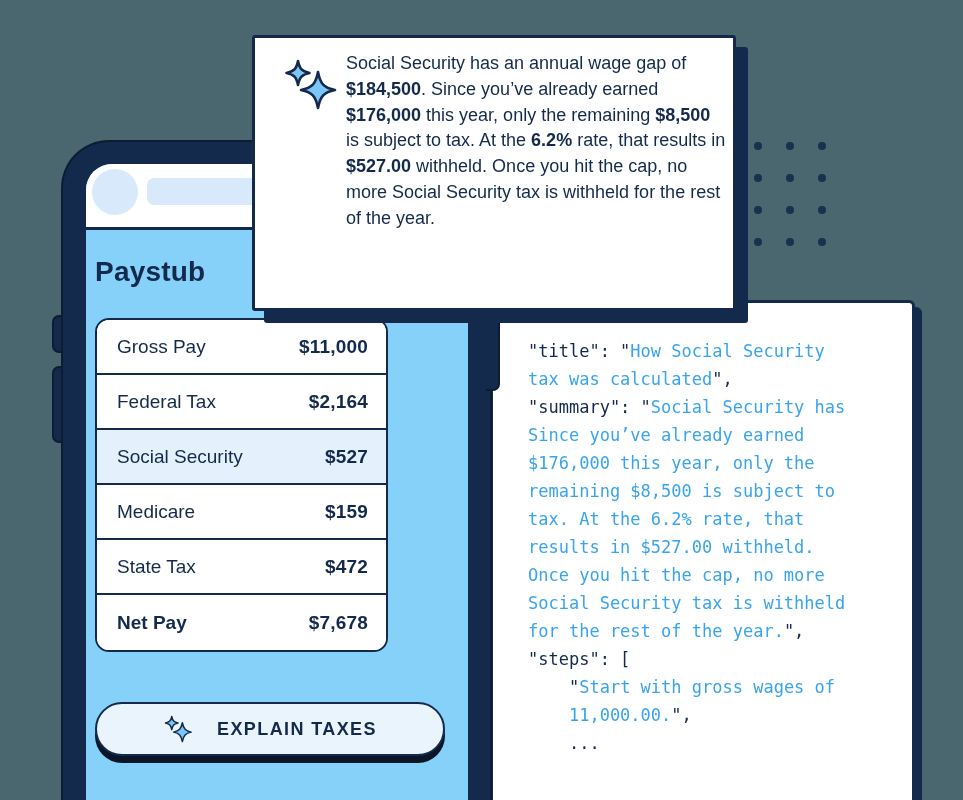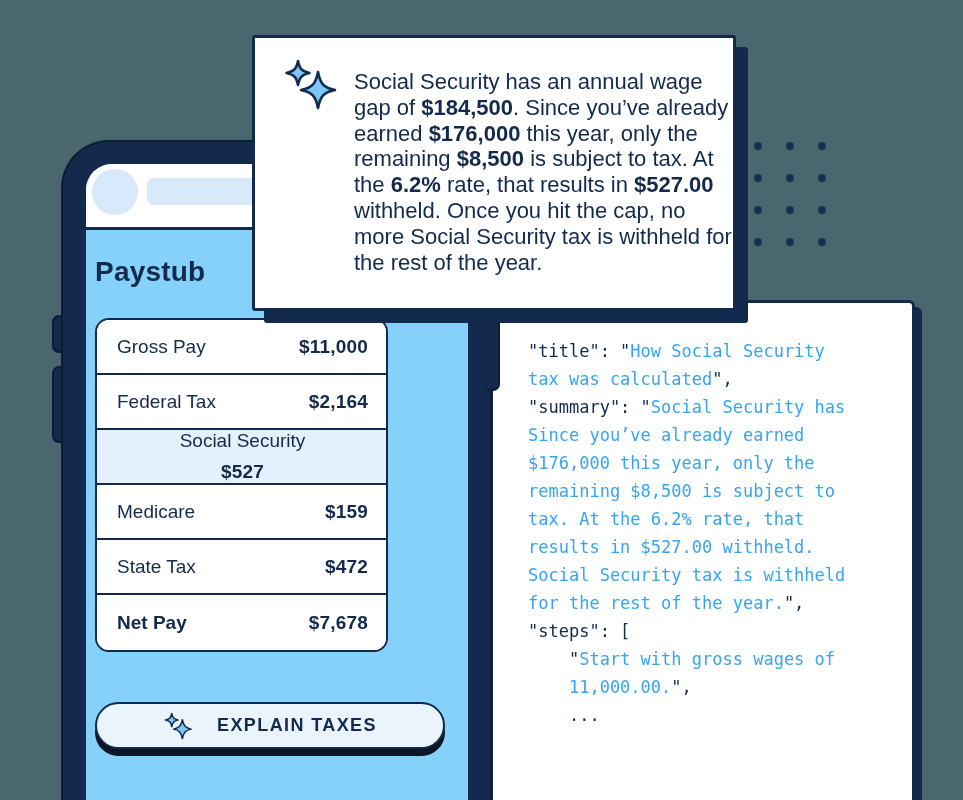--- a/index.html
+++ b/index.html
@@ -36,35 +36,35 @@
     border-bottom:3px solid var(--navy);}
   .avatar{position:absolute;left:6px;top:5px;width:46px;height:46px;border-radius:50%;background:var(--pale);}
   .navbar{position:absolute;left:61px;top:14px;width:210px;height:27px;border-radius:7px;background:var(--pale);}
   .app-title{position:absolute;left:9px;top:92px;font-size:28px;font-weight:800;color:var(--navy);letter-spacing:.2px;}
 
   .ptable{position:absolute;left:9px;top:154px;width:293px;background:var(--white);
     border:2.5px solid var(--navy);border-radius:14px;overflow:hidden;}
   .prow{display:flex;align-items:center;justify-content:space-between;height:55px;padding:0 18px 0 20px;
     border-bottom:2px solid var(--navy);background:var(--white);cursor:pointer;}
   .prow:last-child{border-bottom:none;gap:48px;}
-  .prow.hl{background:var(--row-hl);flex-direction:column;}
+  .prow.hl{background:var(--row-hl);}
   .plabel{font-size:19px;color:var(--navy);}
   .pvalue{font-size:19px;font-weight:700;color:var(--navy);letter-spacing:.2px;}
   .prow.bold .plabel{font-weight:800;}
 
-  .explain-btn{position:absolute;left:9px;top:538px;width:350px;height:47px;border-radius:28px;
+  .explain-btn{position:absolute;left:9px;top:538px;width:350px;height:54px;border-radius:28px;
     background:var(--btn-bg);border:2.5px solid var(--navy);box-shadow:0 7px 0 var(--btn-shadow);
     display:flex;align-items:center;justify-content:center;gap:24px;cursor:pointer;}
   .explain-btn span{font-size:18px;font-weight:800;color:var(--navy);letter-spacing:1.4px;}
 
   
   .tooltip-card{position:absolute;left:252px;top:35px;width:484px;height:276px;background:var(--white);
     border:3px solid var(--navy);border-radius:3px;box-shadow:12px 12px 0 var(--navy);z-index:6;}
   .tip-icon{position:absolute;left:28px;top:20px;}
-  .tip-text{position:absolute;left:91px;top:31px;width:380px;font-size:22px;line-height:25.8px;color:var(--navy);margin-left:8px;}
+  .tip-text{position:absolute;left:91px;top:13px;width:380px;font-size:18px;line-height:25.8px;color:var(--navy);}
   .tip-text strong{font-weight:800;}
 </style>
 </head>
 <body>
 
 <div class="dots">
     <i style="left: 0px; top: 0px;"></i>
     <i style="left: 32px; top: 0px;"></i>
     <i style="left: 64px; top: 0px;"></i>
     <i style="left: 0px; top: 32px;"></i>
@@ -81,20 +81,21 @@
 <div class="code-panel">
   <div class="code">
       <div class="cline"><span class="key">"title": "</span><span class="str">How Social Security</span></div>
       <div class="cline"><span class="str">tax was calculated</span><span class="key">",</span></div>
       <div class="cline"><span class="key">"summary": "</span><span class="str">Social Security has</span></div>
       <div class="cline"><span class="str">Since you’ve already earned</span></div>
       <div class="cline"><span class="str">$176,000 this year, only the</span></div>
       <div class="cline"><span class="str">remaining $8,500 is subject to</span></div>
       <div class="cline"><span class="str">tax. At the 6.2% rate, that</span></div>
       <div class="cline"><span class="str">results in $527.00 withheld.</span></div>
+      <div class="cline"><span class="str">Once you hit the cap, no more</span></div>
       <div class="cline"><span class="str">Social Security tax is withheld</span></div>
       <div class="cline"><span class="str">for the rest of the year.</span><span class="key">",</span></div>
       <div class="cline"><span class="key">"steps": [</span></div>
       <div class="cline"><span class="key">    "</span><span class="str">Start with gross wages of</span></div>
       <div class="cline"><span class="str">    11,000.00.</span><span class="key">",</span></div>
       <div class="cline"><span class="key">    ...</span></div>
     </div>
 </div>
 
 <div class="side-btn btn-vol-up"></div>

